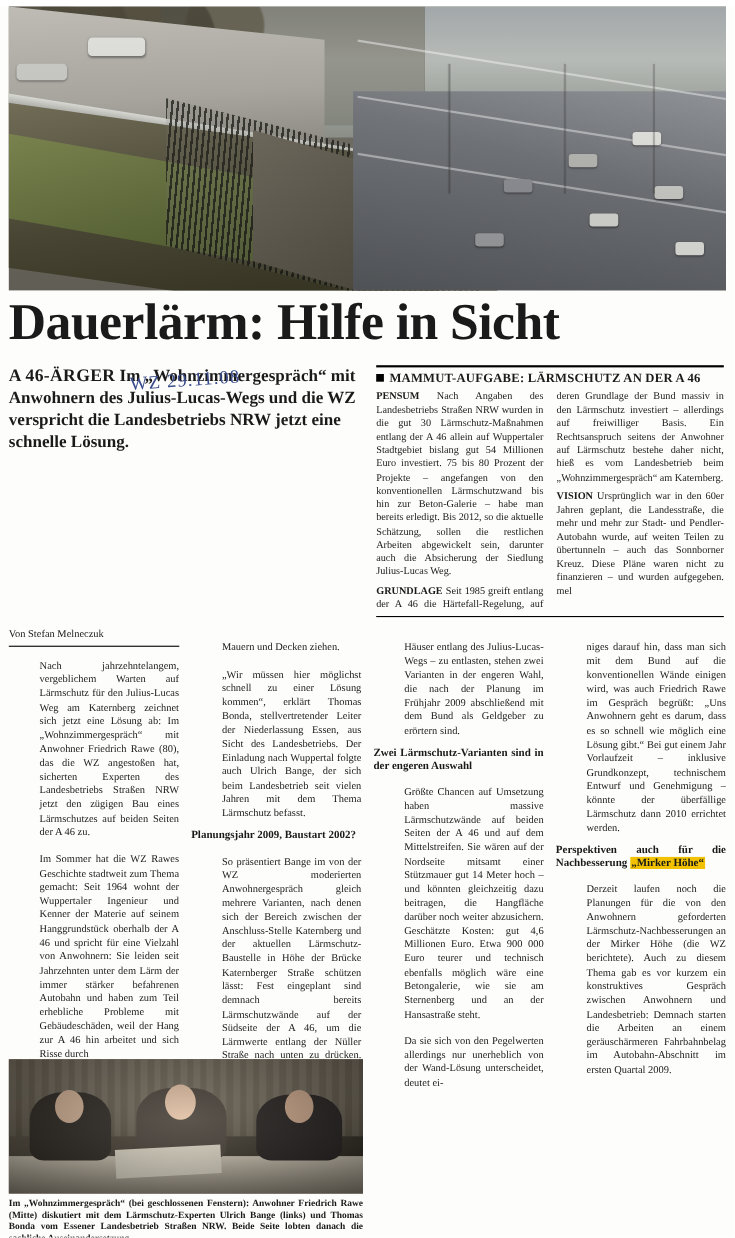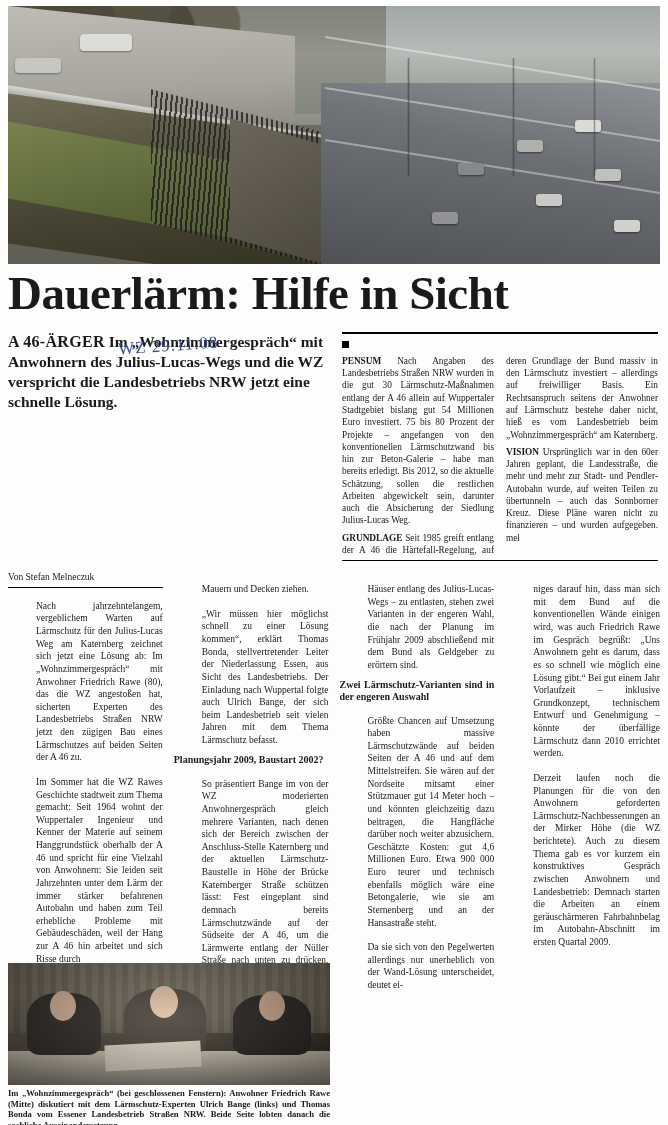--- a/index.html
+++ b/index.html
@@ -341,21 +341,21 @@
   <div class="handwriting">WZ 29.11.08</div>
 
   <div class="lead-wrap">
     <div class="lead">
       <span class="kicker">A 46-ÄRGER</span>
       <span>Im „Wohnzimmergespräch“ mit Anwohnern des Julius-Lucas-Wegs und die WZ verspricht die Landesbetriebs NRW jetzt eine schnelle Lösung.</span>
     </div>
 
     <div class="infobox">
       <div class="ibtitle">
-        <span class="sq"></span>
+        <span class="sq"></span><span>MAMMUT-AUFGABE: LÄRMSCHUTZ AN DER A 46</span>
       </div>
       <div class="ibcols">
         <p><b>PENSUM</b> <span>Nach Angaben des Landesbetriebs Straßen NRW wurden in die gut 30 Lärmschutz-Maßnahmen entlang der A 46 allein auf Wuppertaler Stadtgebiet bislang gut 54 Millionen Euro investiert. 75 bis 80 Prozent der Projekte – angefangen von den konventionellen Lärmschutzwand bis hin zur Beton-Galerie – habe man bereits erledigt. Bis 2012, so die aktuelle Schätzung, sollen die restlichen Arbeiten abgewickelt sein, darunter auch die Absicherung der Siedlung Julius-Lucas Weg.</span></p>
         <p><b>GRUNDLAGE</b> <span>Seit 1985 greift entlang der A 46 die Härtefall-Regelung, auf deren Grundlage der Bund massiv in den Lärmschutz investiert – allerdings auf freiwilliger Basis. Ein Rechtsanspruch seitens der Anwohner auf Lärmschutz bestehe daher nicht, hieß es vom Landesbetrieb beim „Wohnzimmergespräch“ am Katernberg.</span></p>
         <p><b>VISION</b> <span>Ursprünglich war in den 60er Jahren geplant, die Landesstraße, die mehr und mehr zur Stadt- und Pendler-Autobahn wurde, auf weiten Teilen zu übertunneln – auch das Sonnborner Kreuz. Diese Pläne waren nicht zu finanzieren – und wurden aufgegeben.  mel</span></p>
       </div>
     </div>
   </div>
 
   <div class="body">
@@ -375,20 +375,23 @@
 
     <div class="col">
       <p>Häuser entlang des Julius-Lucas-Wegs – zu entlasten, stehen zwei Varianten in der engeren Wahl, die nach der Planung im Frühjahr 2009 abschließend mit dem Bund als Geldgeber zu erörtern sind.</p>
       <div class="subhead">Zwei Lärmschutz-Varianten sind in der engeren Auswahl</div>
       <p>Größte Chancen auf Umsetzung haben massive Lärmschutzwände auf beiden Seiten der A 46 und auf dem Mittelstreifen. Sie wären auf der Nordseite mitsamt einer Stützmauer gut 14 Meter hoch – und könnten gleichzeitig dazu beitragen, die Hangfläche darüber noch weiter abzusichern. Geschätzte Kosten: gut 4,6 Millionen Euro. Etwa 900 000 Euro teurer und technisch ebenfalls möglich wäre eine Betongalerie, wie sie am Sternenberg und an der Hansastraße steht.</p>
       <p>Da sie sich von den Pegelwerten allerdings nur unerheblich von der Wand-Lösung unterscheidet, deutet ei-</p>
     </div>
 
     <div class="col">
       <p>niges darauf hin, dass man sich mit dem Bund auf die konventionellen Wände einigen wird, was auch Friedrich Rawe im Gespräch begrüßt: „Uns Anwohnern geht es darum, dass es so schnell wie möglich eine Lösung gibt.“ Bei gut einem Jahr Vorlaufzeit – inklusive Grundkonzept, technischem Entwurf und Genehmigung – könnte der überfällige Lärmschutz dann 2010 errichtet werden.</p>
+      <div class="subhead">
+        Perspektiven auch für die Nachbesserung <span class="hl">„Mirker Höhe“</span>
+      </div>
       <p>Derzeit laufen noch die Planungen für die von den Anwohnern geforderten Lärmschutz-Nachbesserungen an der Mirker Höhe (die WZ berichtete). Auch zu diesem Thema gab es vor kurzem ein konstruktives Gespräch zwischen Anwohnern und Landesbetrieb: Demnach starten die Arbeiten an einem geräuschärmeren Fahrbahnbelag im Autobahn-Abschnitt im ersten Quartal 2009.</p>
     </div>
   </div>
 
   <div class="bottom">
     <div class="photo-bottom">
       <div class="bg"></div>
       <div class="wallpaper"></div>
       <div class="table"></div>
       <div class="person p1"></div>

